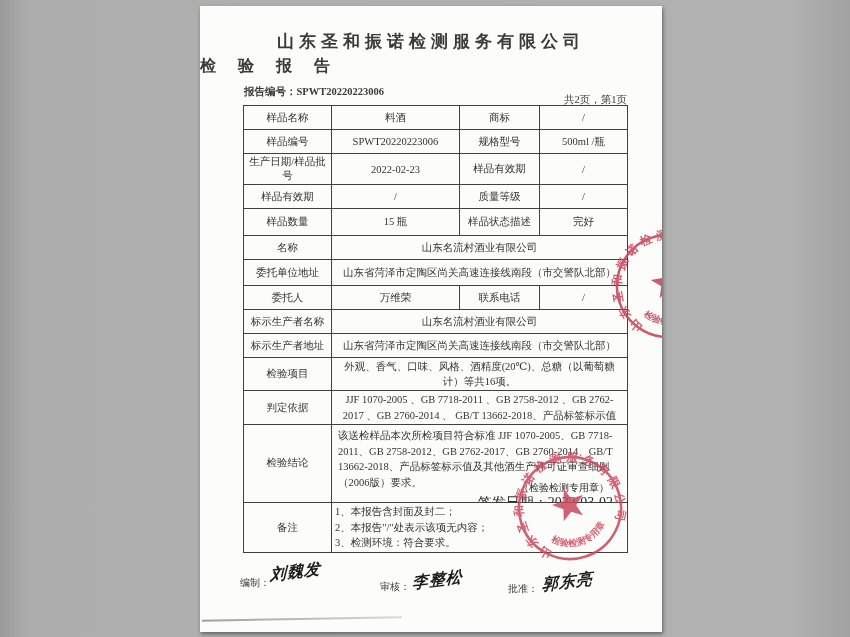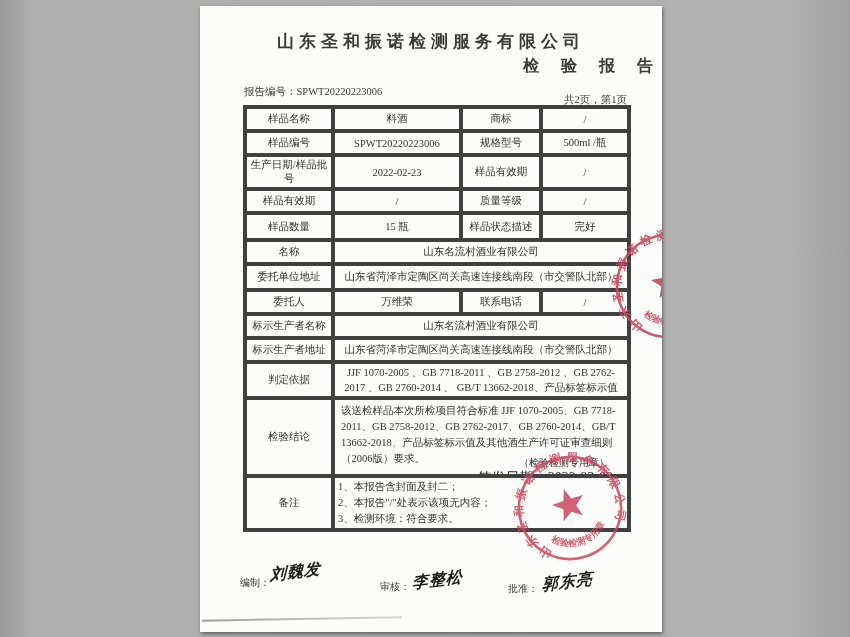--- a/index.html
+++ b/index.html
@@ -12,32 +12,32 @@
   #page{
     position:absolute;left:200px;top:6px;width:462px;height:626px;
     background:#fcfcfb;box-shadow:1px 2px 4px rgba(0,0,0,.45);
     overflow:hidden;color:#2e2e2e;
   }
   .company-title{
     position:absolute;left:0;top:24px;width:462px;text-align:center;
     font-size:17px;font-weight:bold;letter-spacing:5px;color:#3a3a3a;
   }
   .report-title{
-    position:absolute;left:0;top:50px;width:462px;text-align:right;
+    position:absolute;left:0;top:50px;width:462px;text-align:left;
     font-size:16px;font-weight:bold;letter-spacing:9px;color:#3a3a3a;
   }
-  .report-no{position:absolute;left:44px;top:79px;font-size:10.5px;font-weight:normal;color:#3b3b3b;}
+  .report-no{position:absolute;left:44px;top:79px;font-size:10.5px;font-weight:bold;color:#3b3b3b;}
   .pagination{position:absolute;left:300px;top:87px;width:127px;text-align:right;font-size:10.5px;color:#3b3b3b;}
   table.report{
     position:absolute;left:43px;top:99px;width:384px;
     border-collapse:collapse;table-layout:fixed;
     font-size:10.5px;color:#333;
   }
   table.report td{
-    border:4px solid #404040;vertical-align:middle;text-align:center;
+    border:1px solid #404040;vertical-align:middle;text-align:center;
     padding:1px 3px;overflow:hidden;
   }
   td.lab{font-weight:normal;}
   td.left{text-align:left;padding:2px 6px;line-height:1.45;}
   td.pre{white-space:pre-line;line-height:1.3;}
   .conclusion-wrap{position:relative;height:100%;}
   .conclusion-text{text-align:left;padding:3px 6px 0 6px;line-height:1.5;}
   .stamp-note{position:absolute;right:18px;top:56px;font-size:10px;color:#2c2c2c;}
   .issue-date{position:absolute;right:14px;top:69px;font-size:14px;color:#2c2c2c;}
   .remark-line{text-align:left;line-height:1.5;}
@@ -121,20 +121,24 @@
         <td>/</td>
       </tr>
       <tr style="height:24px">
         <td class="lab">标示生产者名称</td>
         <td colspan="3">山东名流村酒业有限公司</td>
       </tr>
       <tr style="height:24px">
         <td class="lab">标示生产者地址</td>
         <td colspan="3">山东省菏泽市定陶区尚关高速连接线南段（市交警队北部）</td>
       </tr>
+      <tr style="height:32px">
+        <td class="lab">检验项目</td>
+        <td colspan="3" class="left">外观、香气、口味、风格、酒精度(20℃)、总糖（以葡萄糖计）等共16项。</td>
+      </tr>
       <tr style="height:28px">
         <td class="lab">判定依据</td>
         <td colspan="3" class="left">JJF 1070-2005 、GB 7718-2011 、GB 2758-2012 、GB 2762-2017 、GB 2760-2014 、 GB/T 13662-2018、产品标签标示值</td>
       </tr>
       <tr style="height:78px">
         <td class="lab">检验结论</td>
         <td colspan="3" style="padding:0;vertical-align:top;">
           <div class="conclusion-wrap">
             <div class="conclusion-text">该送检样品本次所检项目符合标准 JJF 1070-2005、GB 7718-2011、GB 2758-2012、GB 2762-2017、GB 2760-2014、GB/T 13662-2018、产品标签标示值及其他酒生产许可证审查细则（2006版）要求。</div>
             <div class="stamp-note">（检验检测专用章）</div>

